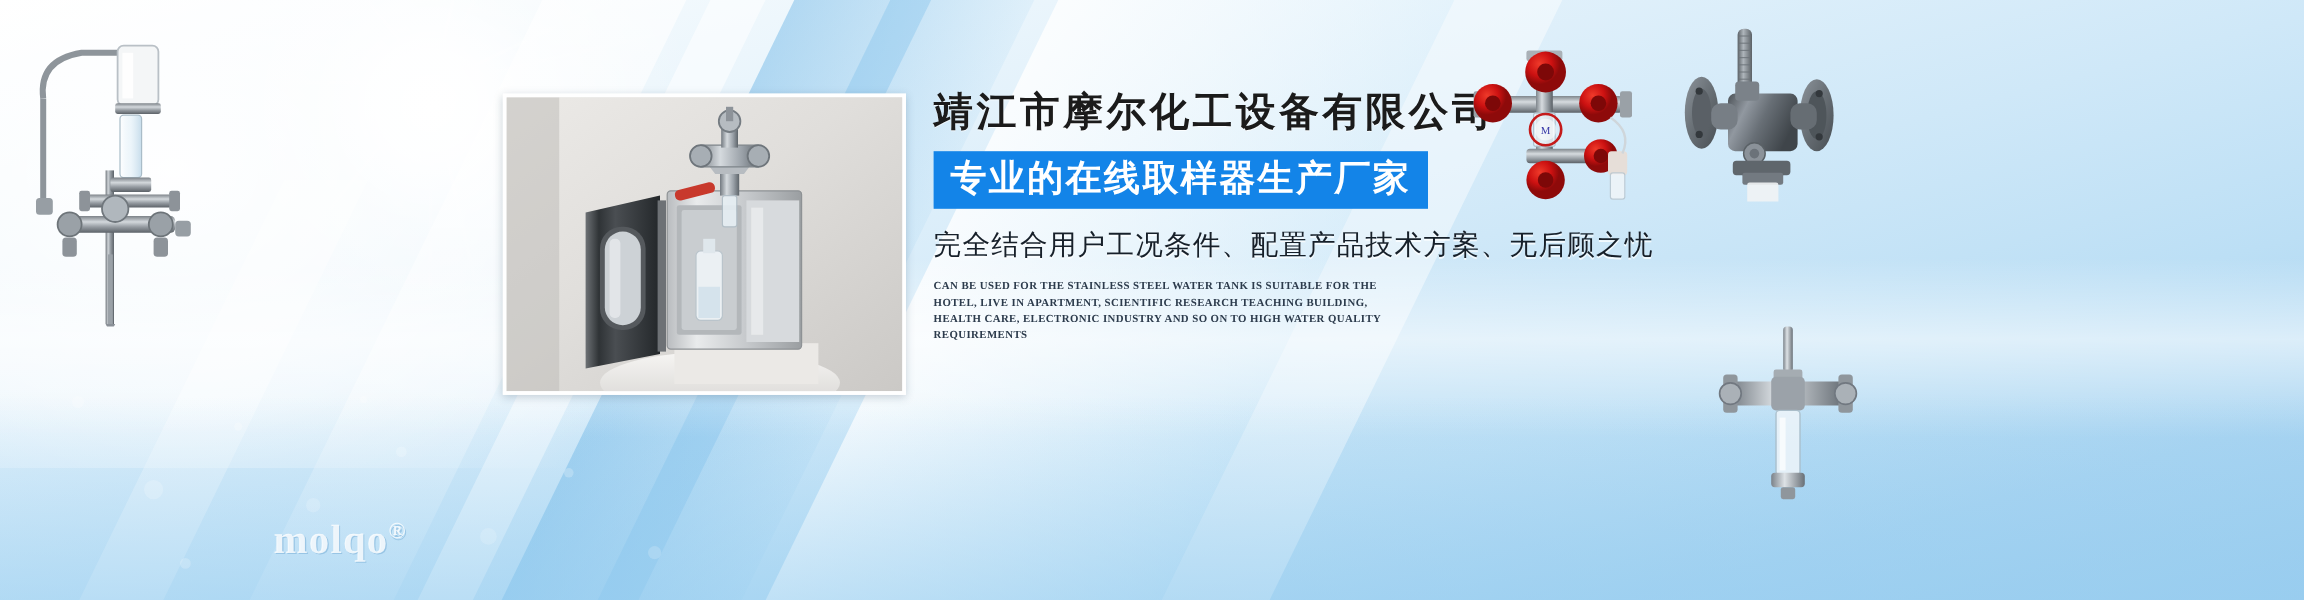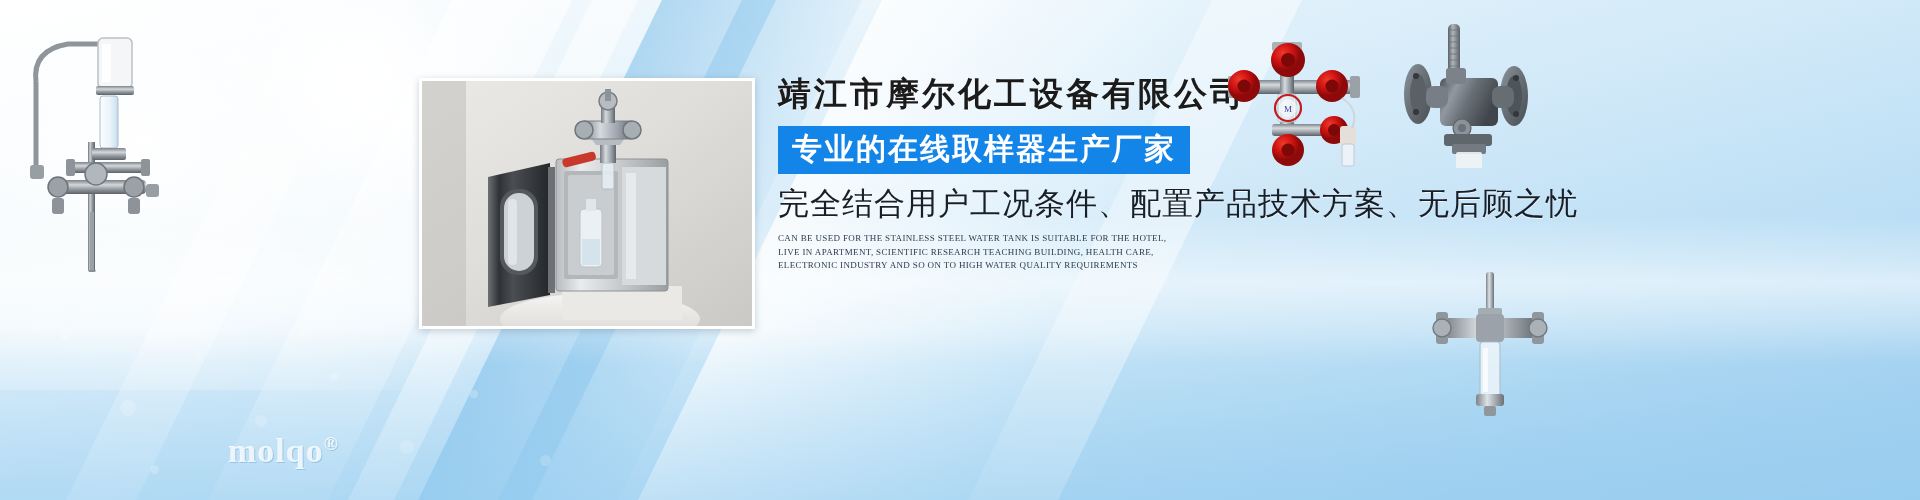--- a/index.html
+++ b/index.html
@@ -82,37 +82,37 @@
   }
 
   .tag-primary{
     display:inline-block;margin-top:12px;
     background:#1384e8;color:#ffffff;
     font-size:30px;font-weight:700;line-height:38px;
     padding:4px 14px 6px 14px;letter-spacing:2px;white-space:nowrap;
   }
 
   .subline{
-    margin-top:15px;font-size:31px;line-height:30px;color:#17202a;
+    margin-top:15px;font-size:23px;line-height:30px;color:#17202a;
     letter-spacing:1px;white-space:nowrap;font-weight:400;
     text-shadow:0 1px 0 rgba(255,255,255,.75);
   }
 
   .tag-secondary{
     display:inline-block;margin-top:15px;
     background:#1384e8;color:#ffffff;
     font-size:25px;font-weight:700;line-height:32px;
     padding:4px 16px 6px 16px;letter-spacing:2px;white-space:nowrap;
   }
 
   .eng{
     margin-top:13px;width:400px;
     font-family:"Liberation Serif","DejaVu Serif",serif;
     font-size:9px;line-height:13.5px;color:#2c3b4c;
-    letter-spacing:.35px;font-weight:400;
+    letter-spacing:.35px;font-weight:700;
   }
 
   
   .prod-r1{position:absolute;left:1214px;top:38px;width:160px;height:110px;}
 
   
   .watermark{
     position:absolute;left:228px;top:432px;
     font-family:"Liberation Serif","DejaVu Serif",serif;
     font-weight:700;font-size:34px;letter-spacing:1px;

